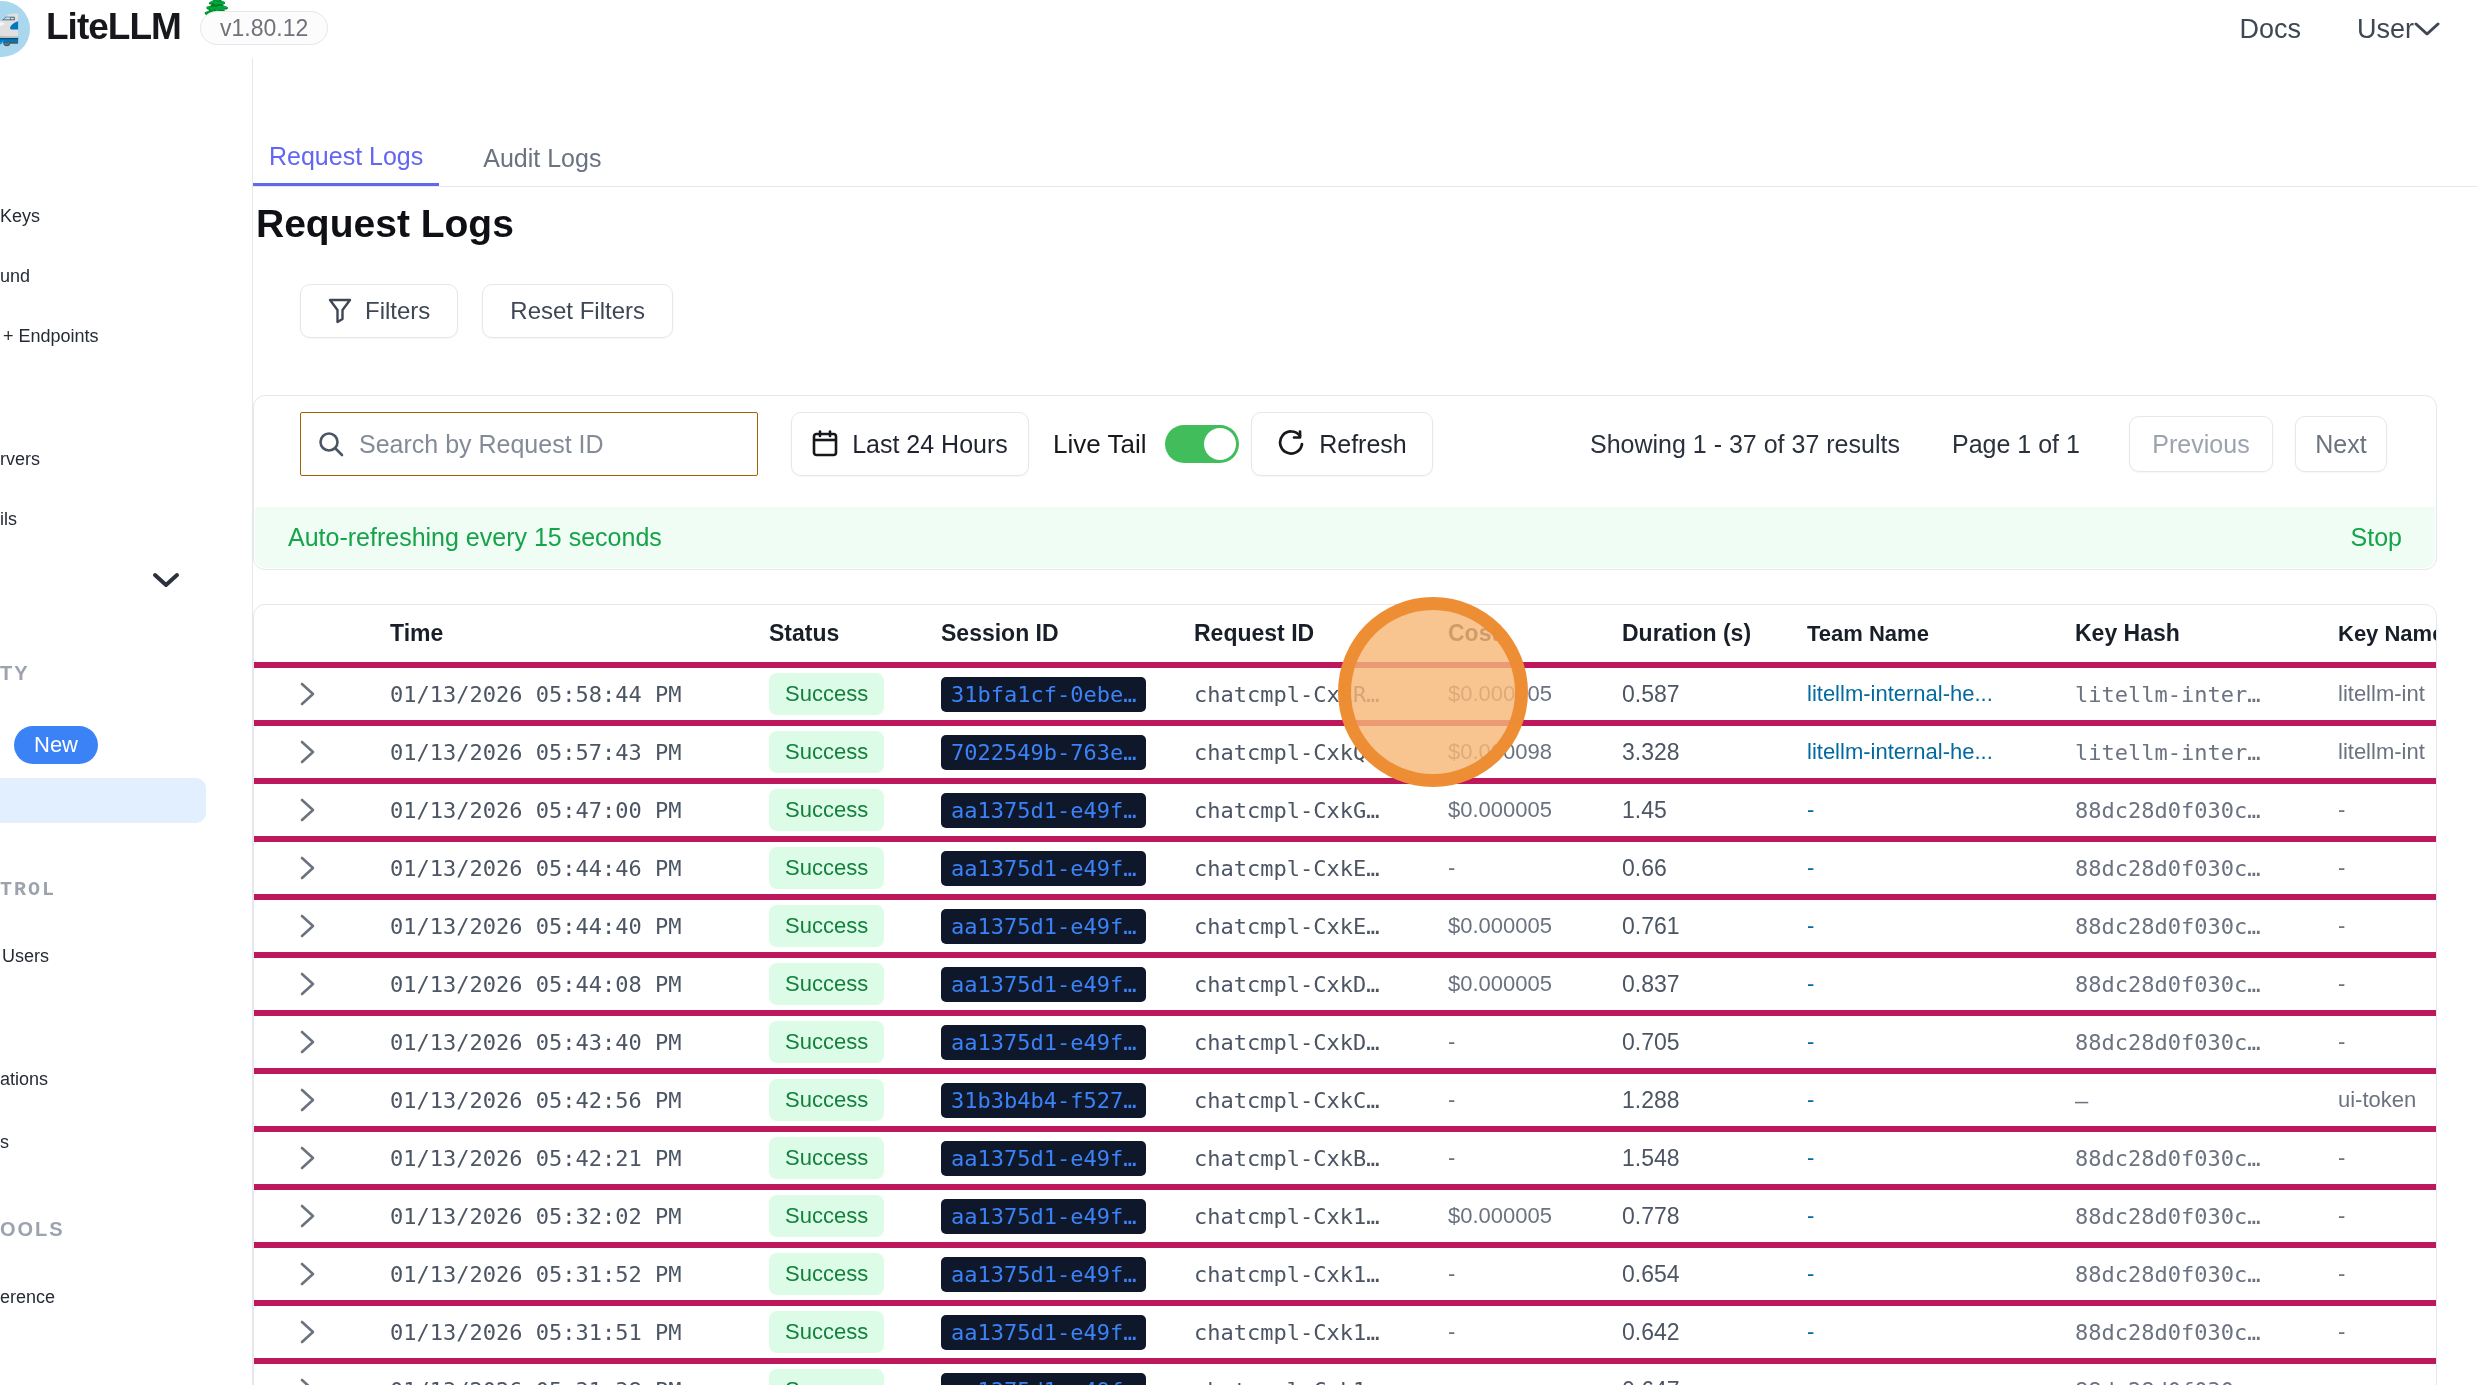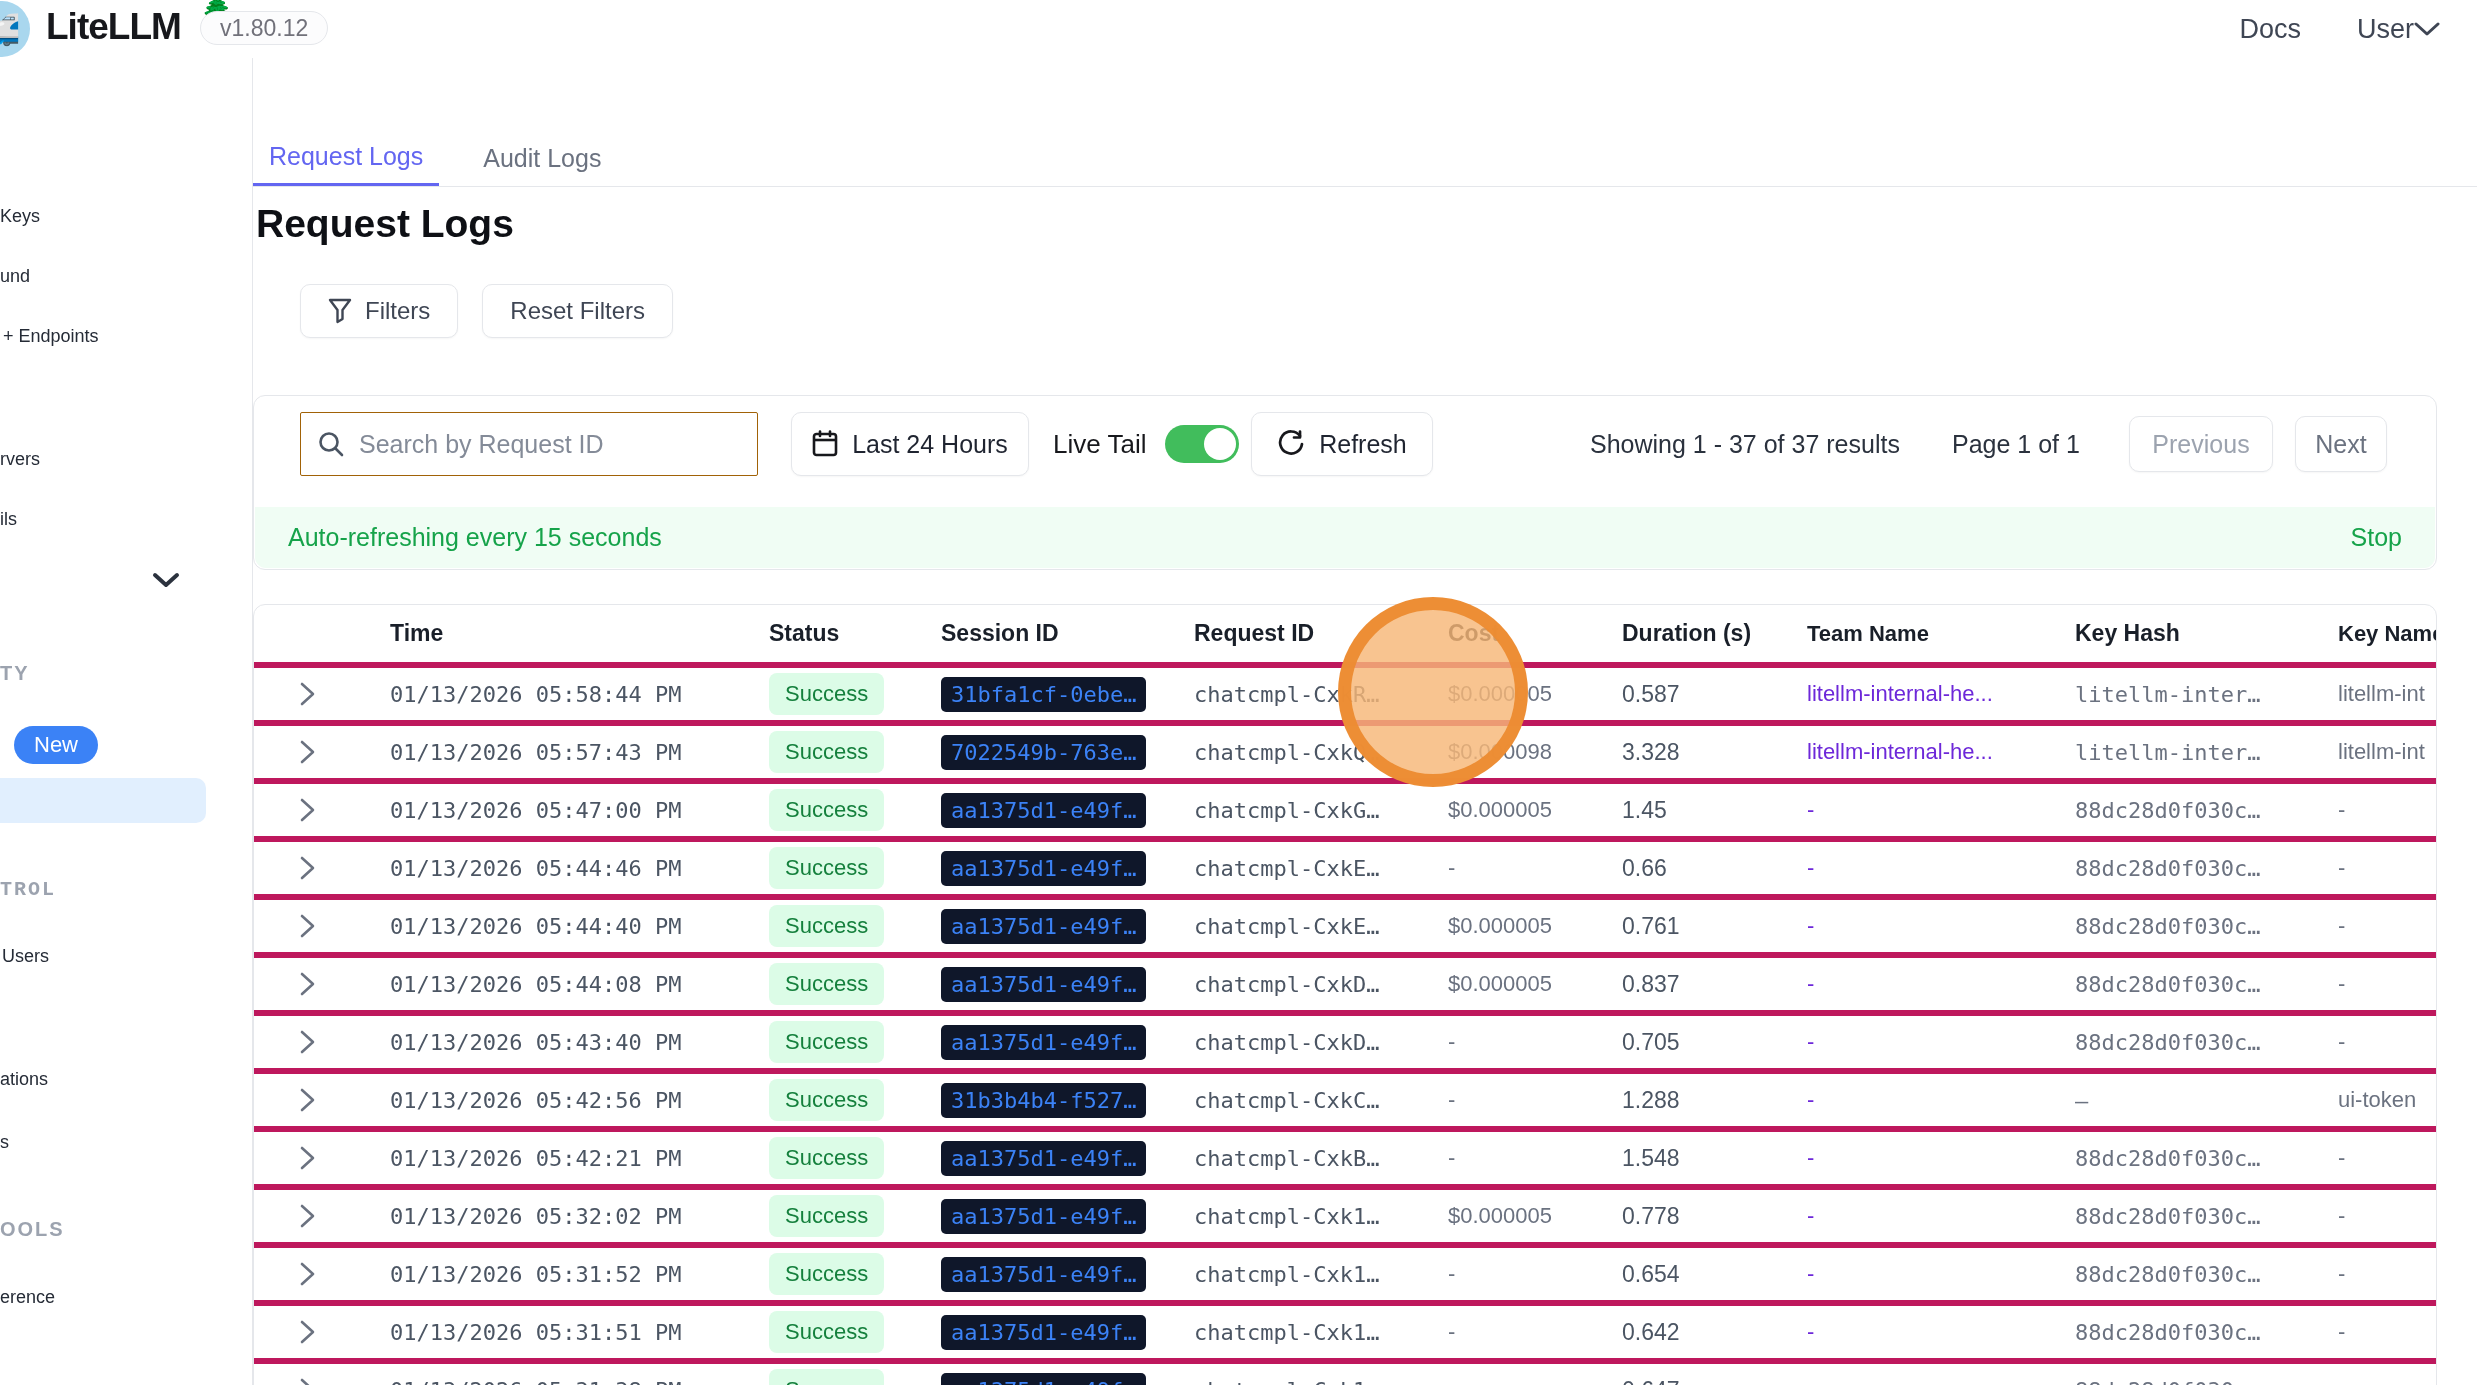--- a/index.html
+++ b/index.html
@@ -80,21 +80,21 @@
   .thead { height:57px; font-size:23px; font-weight:700; color:#191f29; }
   .tbody .trow { height:58px; border-top:6px solid #be185d; }
   .c-expand { padding-left:45px; display:flex; align-items:center; }
   .expand-btn { background:none; border:none; cursor:pointer; display:flex; padding:0; }
   .c-time { font-size:22px; color:#4b5563; }
   .status-badge { display:inline-block; background:#dcfce7; color:#15803d; font-size:22px; padding:8px 16px; border-radius:8px; }
   .session-pill { display:inline-block; background:#0f172a; color:#3b82f6; font-size:22px; padding:5px 10px; border-radius:5px; cursor:pointer; }
   .c-request { font-size:22px; color:#4b5563; }
   .c-cost { font-size:22px; color:#6b7280; }
   .c-duration { font-size:23px; color:#4b5563; }
-  .c-team { font-size:22px; color:#6d28d9; white-space:nowrap; overflow:hidden; }
+  .c-team { font-size:22px; color:#0369a1; white-space:nowrap; overflow:hidden; }
   .c-keyhash { font-size:22px; color:#6b7280; white-space:nowrap; overflow:hidden; }
   .c-keyname { font-size:22px; color:#6b7280; white-space:nowrap; overflow:hidden; }
   .thead .c-keyname, .thead .c-team { color:#191f29; }
 
   
   .click-circle { position:absolute; left:1338px; top:597px; width:190px; height:190px; border-radius:50%;
     background:rgba(246,183,119,0.82); border:13px solid rgba(236,139,48,0.95); z-index:40; pointer-events:none; }
 
   svg { display:block; }
 </style>

